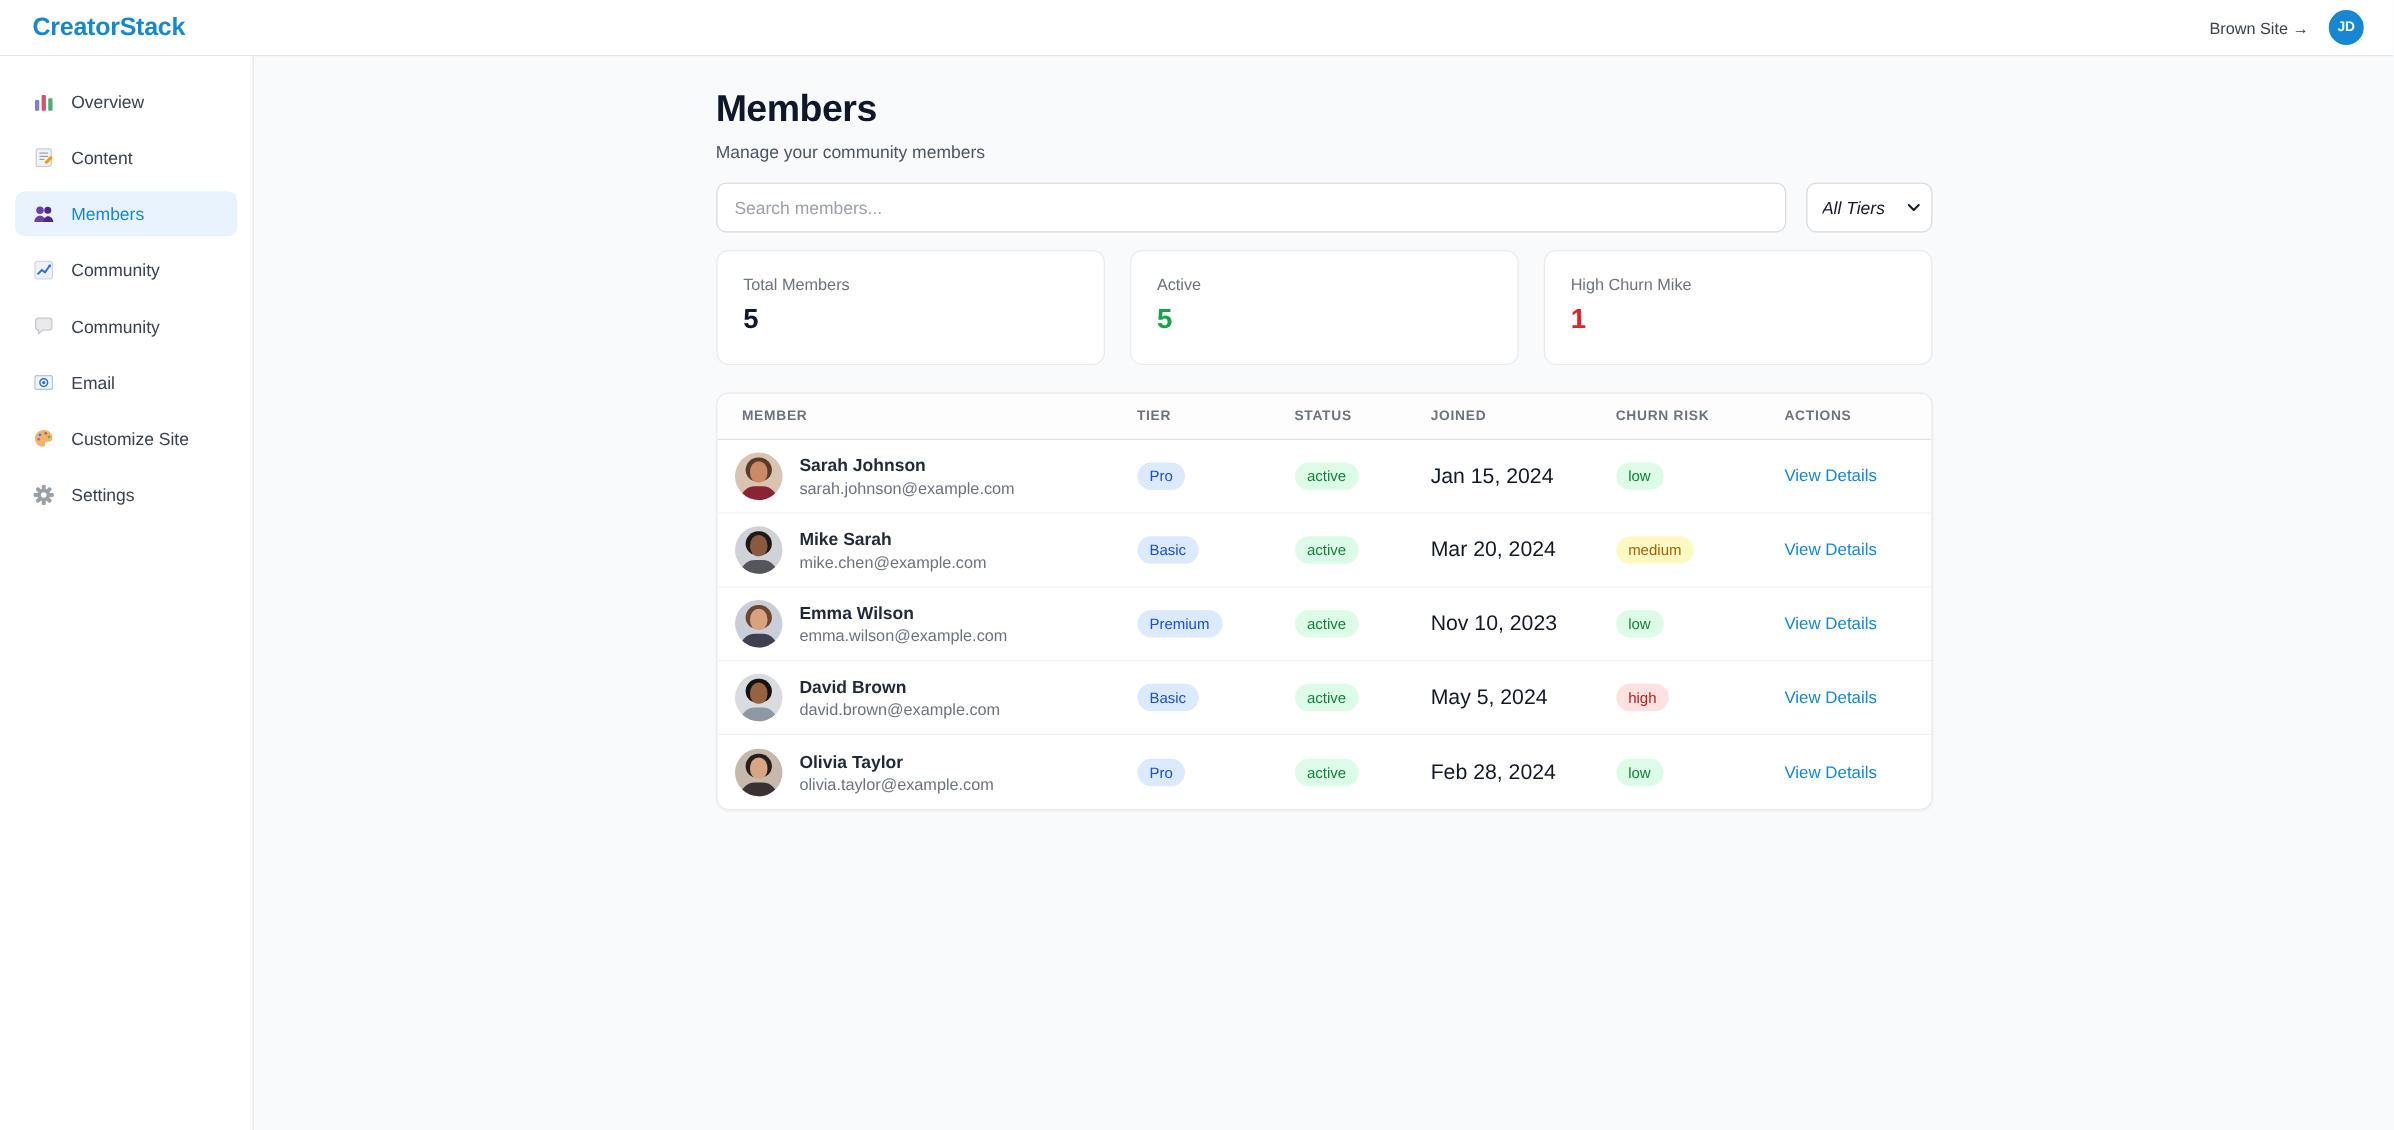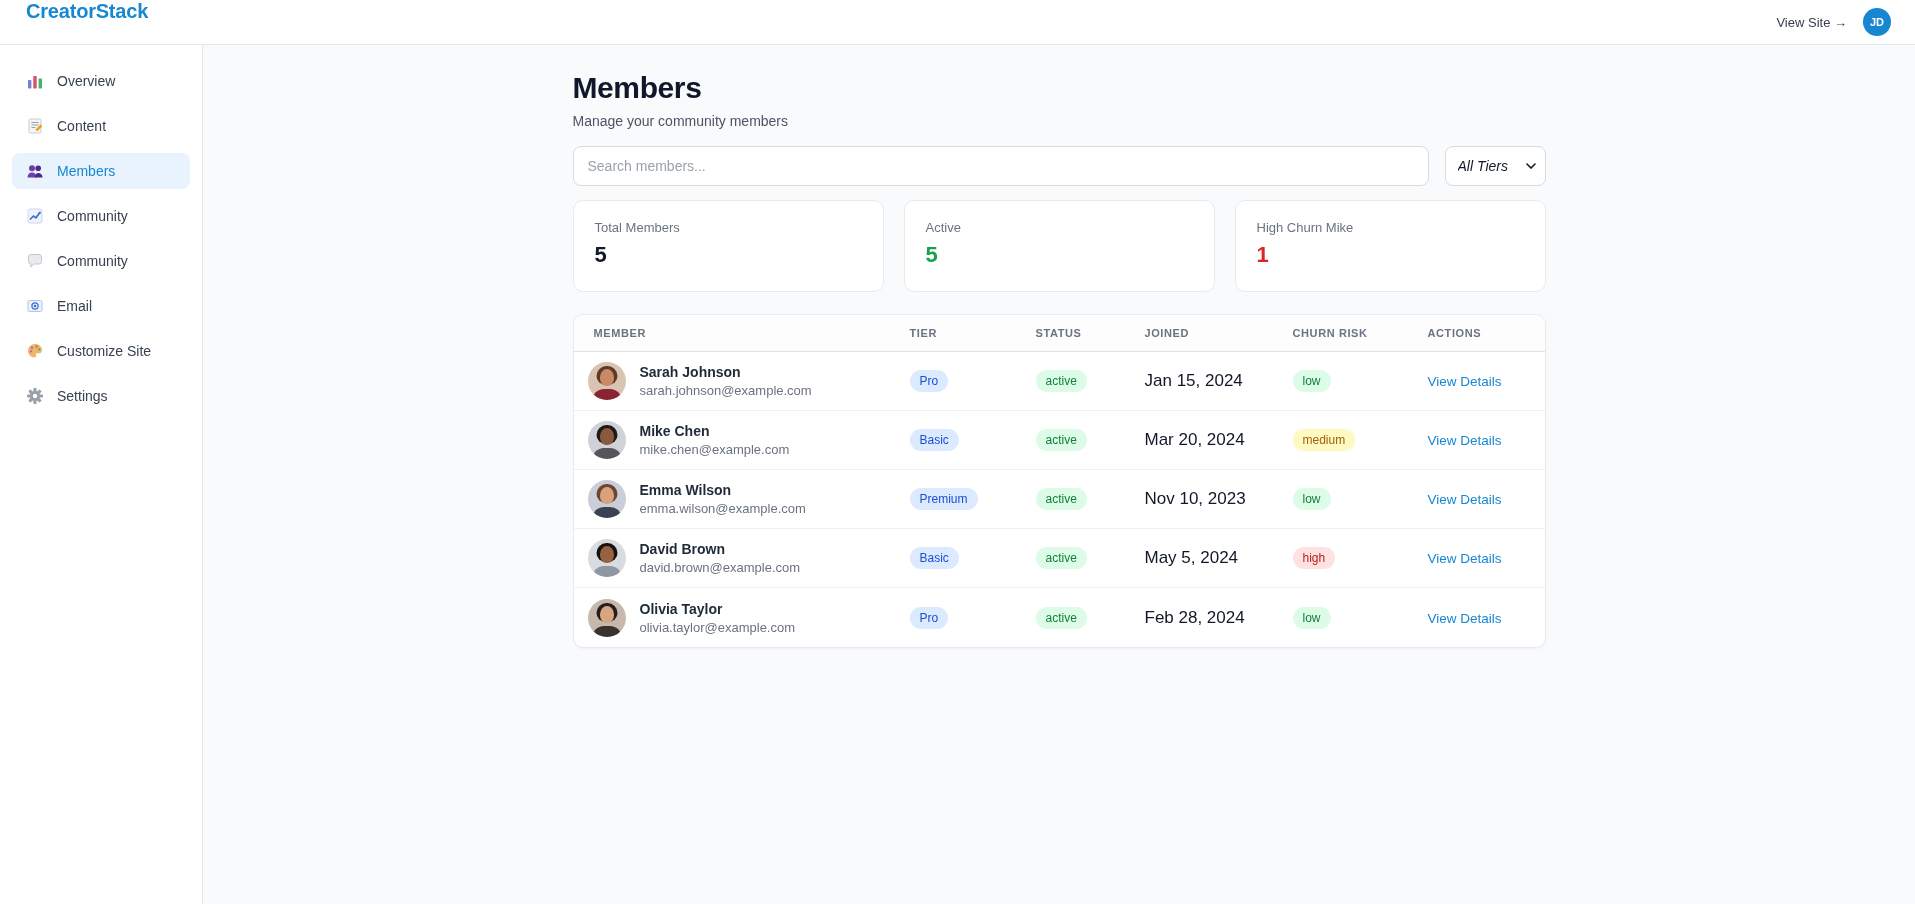--- a/index.html
+++ b/index.html
@@ -6,21 +6,21 @@
   html,body { width:1915px; height:904px; }
   body {
     font-family: "Liberation Sans", sans-serif;
     background: #f8fafc;
     overflow: hidden;
     color: #111827;
   }
   
   .topbar {
     height: 45px; background: #ffffff; border-bottom: 1px solid #e5e7eb;
-    display: flex; justify-content: space-between;
+    display: flex; align-items: center; justify-content: space-between;
     padding: 0 24px 0 26px;
   }
   .logo { font-size: 20px; font-weight: 700; color: var(--accent); letter-spacing: -0.2px; }
   .topbar-right { display: flex; align-items: center; gap: 16px; }
   .view-site { font-size: 13px; color: #374151; cursor: pointer; }
   .jd-avatar {
     width: 28px; height: 28px; border-radius: 50%; background: var(--accent);
     color: #fff; font-size: 11px; font-weight: 700;
     display: flex; align-items: center; justify-content: center; cursor: pointer;
   }
@@ -97,21 +97,21 @@
   .badge.risk-high { background: var(--badge-red-bg); color: var(--badge-red-text); }
   .joined { font-size: 17px; color: #111827; }
   .view-link { font-size: 13.5px; font-weight: 500; color: var(--accent); cursor: pointer; text-decoration: none; }
 </style>
 </head>
 <body>
 
 <header class="topbar">
   <div class="logo">CreatorStack</div>
   <div class="topbar-right">
-    <span class="view-site">View Site →</span>
+    <span class="view-site">Brown Site →</span>
     <div class="jd-avatar">JD</div>
   </div>
 </header>
 
 <div class="shell">
 
   <nav class="sidebar">
 
     <div class="nav-item">
       <svg width="18" height="18" viewBox="0 0 18 18">
@@ -256,21 +256,21 @@
         </div>
 
         <div class="grid-cols trow">
           <div class="member-cell">
             <div class="avatar" style="--av-bg:#cfd2d6;--av-skin:#8a5a3f;--av-hair:#1f1a17;--av-shirt:#55565c">
               <div class="av-hair"></div>
                 <div class="av-head"></div>
                 <div class="av-body"></div>
             </div>
             <div>
-              <div class="member-name">Mike Chen</div>
+              <div class="member-name">Mike Sarah</div>
               <div class="member-email">mike.chen@example.com</div>
             </div>
           </div>
           <div><span class="badge tier">Basic</span></div>
           <div><span class="badge status">active</span></div>
           <div class="joined">Mar 20, 2024</div>
           <div><span class="badge churn risk-medium">medium</span></div>
           <div><a class="view-link">View Details</a></div>
         </div>
 

